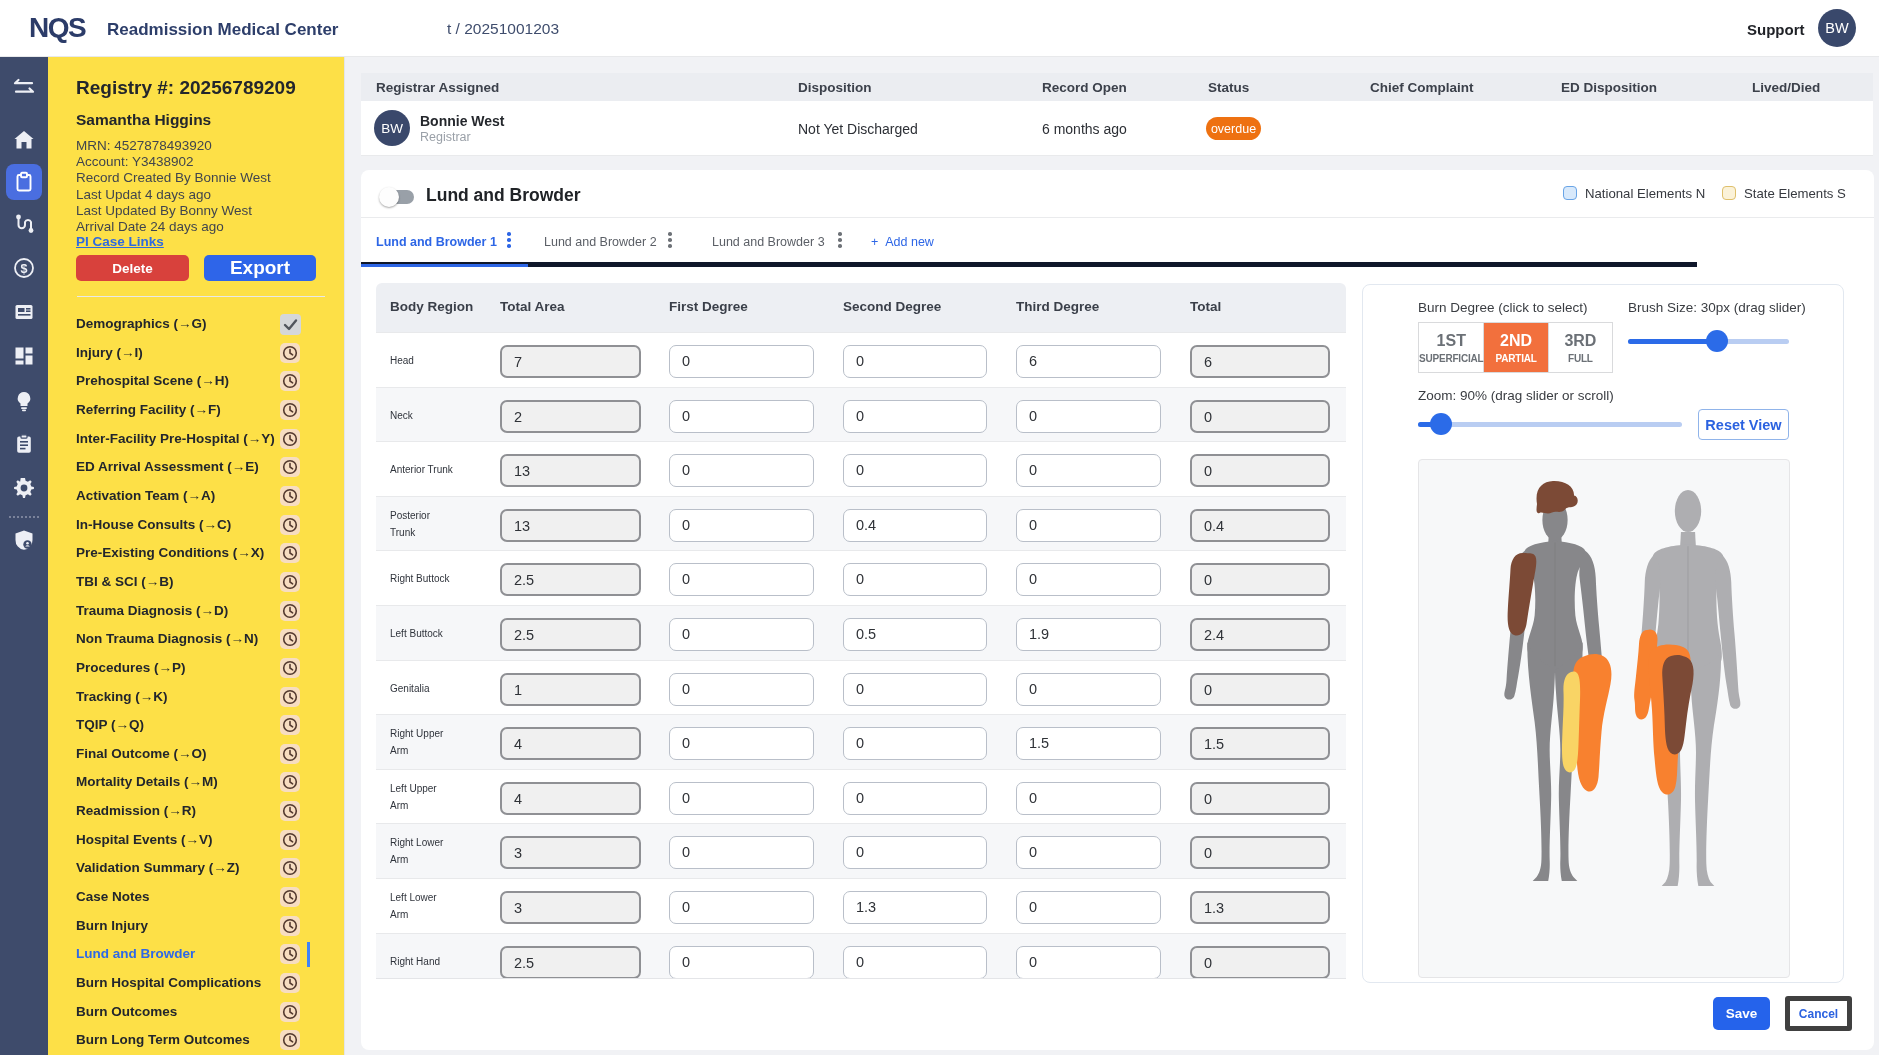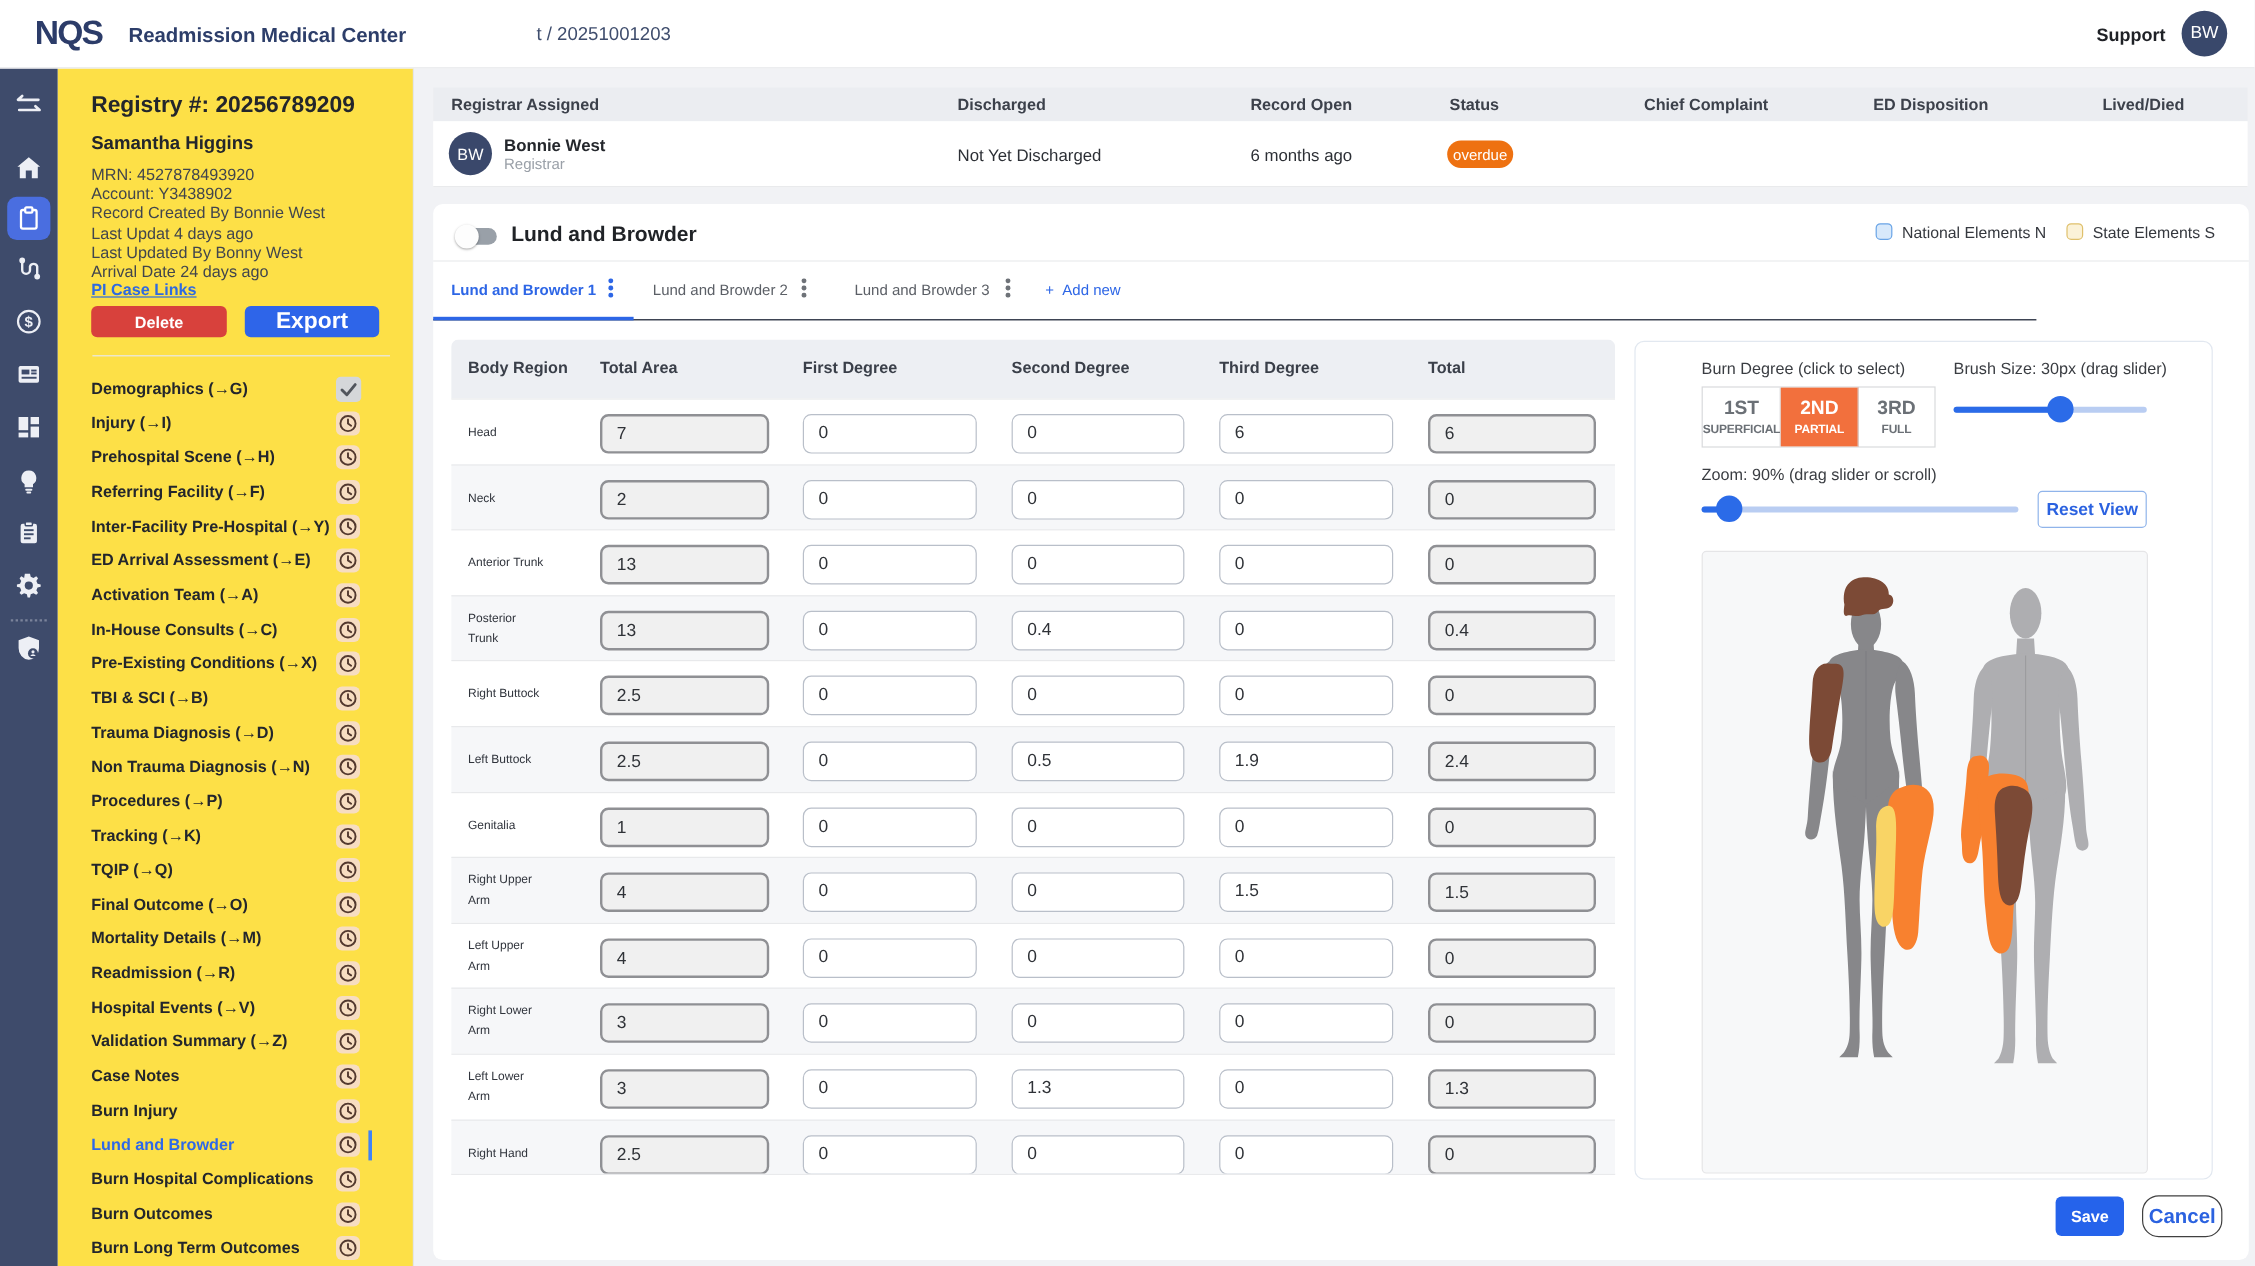--- a/index.html
+++ b/index.html
@@ -37,21 +37,21 @@
 .bw2 { position:absolute; left:374px; top:110px; width:36px; height:36px; border-radius:50%; background:#3a486b; color:#fff; font-size:13.5px; display:flex; align-items:center; justify-content:center; }
 .pill { position:absolute; left:1206px; top:117px; width:55px; height:23px; border-radius:12px; background:#ee7111; color:#fff; font-size:12.5px; display:flex; align-items:center; justify-content:center; }
 
 .card { position:absolute; left:361px; top:170px; width:1513px; height:880px; background:#fff; border-radius:8px; }
 .trow { position:absolute; left:0; top:0; width:1513px; height:48px; border-bottom:1px solid #eaebed; }
 .ctitle { position:absolute; left:65px; top:15px; font-size:17.5px; font-weight:700; color:#202327; }
 .tog { position:absolute; left:19px; top:20px; width:34px; height:14px; border-radius:7px; background:#99a0a8; }
 .togknob { position:absolute; left:-1px; top:-3px; width:20px; height:20px; border-radius:50%; background:#fdfdfd; box-shadow:0 1px 2px rgba(0,0,0,.35); }
 .cb { position:absolute; width:14px; height:14px; border-radius:4px; }
 .cblab { position:absolute; font-size:13.2px; color:#36393f; }
-.tabs { position:absolute; left:0; top:48px; width:1336px; height:49px; border-bottom:1px solid #0f172a; }
+.tabs { position:absolute; left:0; top:48px; width:1336px; height:49px; border-bottom:5px solid #0f172a; }
 .tab { position:absolute; top:17px; font-size:12.5px; }
 .tabu { position:absolute; left:0; top:94px; width:167px; height:3px; background:#2d66e6; }
 .kebab { position:absolute; top:14px; width:4px; height:18px; }
 .kebab i { display:block; width:3.5px; height:3.5px; border-radius:50%; margin-bottom:2.6px; }
 
 .bt { position:absolute; left:15px; top:113px; width:970px; height:696px; overflow:hidden; border-bottom:1px solid #e4e5e8; }
 .bth { position:absolute; left:0; top:0; width:970px; height:49px; background:#edeff3; border-radius:6px 6px 0 0; }
 .bthl { position:absolute; top:16px; font-size:13.5px; font-weight:700; color:#3a3f49; }
 .brow { position:absolute; left:0; width:970px; height:55px; border-top:1px solid #e8e9eb; }
 .blab { position:absolute; left:14px; font-size:10px; color:#30343c; width:90px; line-height:17px; }
@@ -68,21 +68,21 @@
 .seg .b2 { font-size:10px; font-weight:700; color:#6b7076; margin-top:3px; letter-spacing:-0.2px; }
 .seg .on { background:#f2703d; }
 .seg .on .b1, .seg .on .b2 { color:#fff; }
 .track { position:absolute; height:5px; border-radius:3px; background:#b9cdf2; }
 .trackfill { position:absolute; height:5px; border-radius:3px; background:#2b6be8; }
 .thumb { position:absolute; width:22px; height:22px; border-radius:50%; background:#2b6be8; }
 .reset { position:absolute; left:335px; top:124px; width:91px; height:31px; border:1px solid #90b4ea; border-radius:4px; color:#2b62e0; font-size:14.5px; font-weight:700; display:flex; align-items:center; justify-content:center; }
 .bodybox { position:absolute; left:55px; top:174px; width:372px; height:519px; background:#f7f8f9; border:1px solid #e5e5e7; border-radius:4px; }
 
 .save { position:absolute; left:1352px; top:827px; width:57px; height:33px; background:#2563eb; border-radius:5px; color:#fff; font-size:13.5px; font-weight:700; display:flex; align-items:center; justify-content:center; }
-.cancel { position:absolute; left:1424px; top:826px; width:67px; height:35px; background:#fff; border:1px solid #404040; border-radius:14px; color:#2b62e0; font-size:17px; font-weight:700; display:flex; align-items:center; justify-content:center; }
+.cancel { position:absolute; left:1424px; top:826px; width:67px; height:35px; background:#fff; border:5px solid #404040; border-radius:3px; color:#2b62e0; font-size:12px; font-weight:700; display:flex; align-items:center; justify-content:center; }
 </style>
 </head>
 <body>
 
 <div class="hdr">
   <div class="nqs">NQS</div>
   <div class="smc">Readmission Medical Center</div>
   <div class="crumb">t / 20251001203</div>
   <div class="support">Support</div>
   <div class="avatar">BW</div>
@@ -311,21 +311,21 @@
 <div class="nitem" style="top:975.2px;color:#23262c;">Burn Long Term Outcomes</div>
 <div class="nicon" style="top:973.2px;"><svg width="20" height="20" viewBox="0 0 20 20">
           <circle cx="10" cy="10" r="6.3" fill="none" stroke="#53392f" stroke-width="1.6"></circle>
           <path d="M10 6.6 V10 L12.6 11.8" fill="none" stroke="#53392f" stroke-width="1.6" stroke-linecap="round"></path>
         </svg></div>
 </div>
 </div>
 
 <div class="rthead"></div>
 <div class="rth" style="left:376px;">Registrar Assigned</div>
-<div class="rth" style="left:798px;">Discharged</div>
+<div class="rth" style="left:798px;">Disposition</div>
 <div class="rth" style="left:1042px;">Record Open</div>
 <div class="rth" style="left:1208px;">Status</div>
 <div class="rth" style="left:1370px;">Chief Complaint</div>
 <div class="rth" style="left:1561px;">ED Disposition</div>
 <div class="rth" style="left:1752px;">Lived/Died</div>
 <div class="rtrow"></div>
 <div class="bw2">BW</div>
 <div class="abs" style="left:420px;top:113px;font-size:14px;font-weight:700;color:#24272c;">Bonnie West</div>
 <div class="abs" style="left:420px;top:130px;font-size:12.5px;color:#9aa0a8;">Registrar</div>
 <div class="abs" style="left:798px;top:121px;font-size:14px;color:#2c2f35;">Not Yet Discharged</div>

